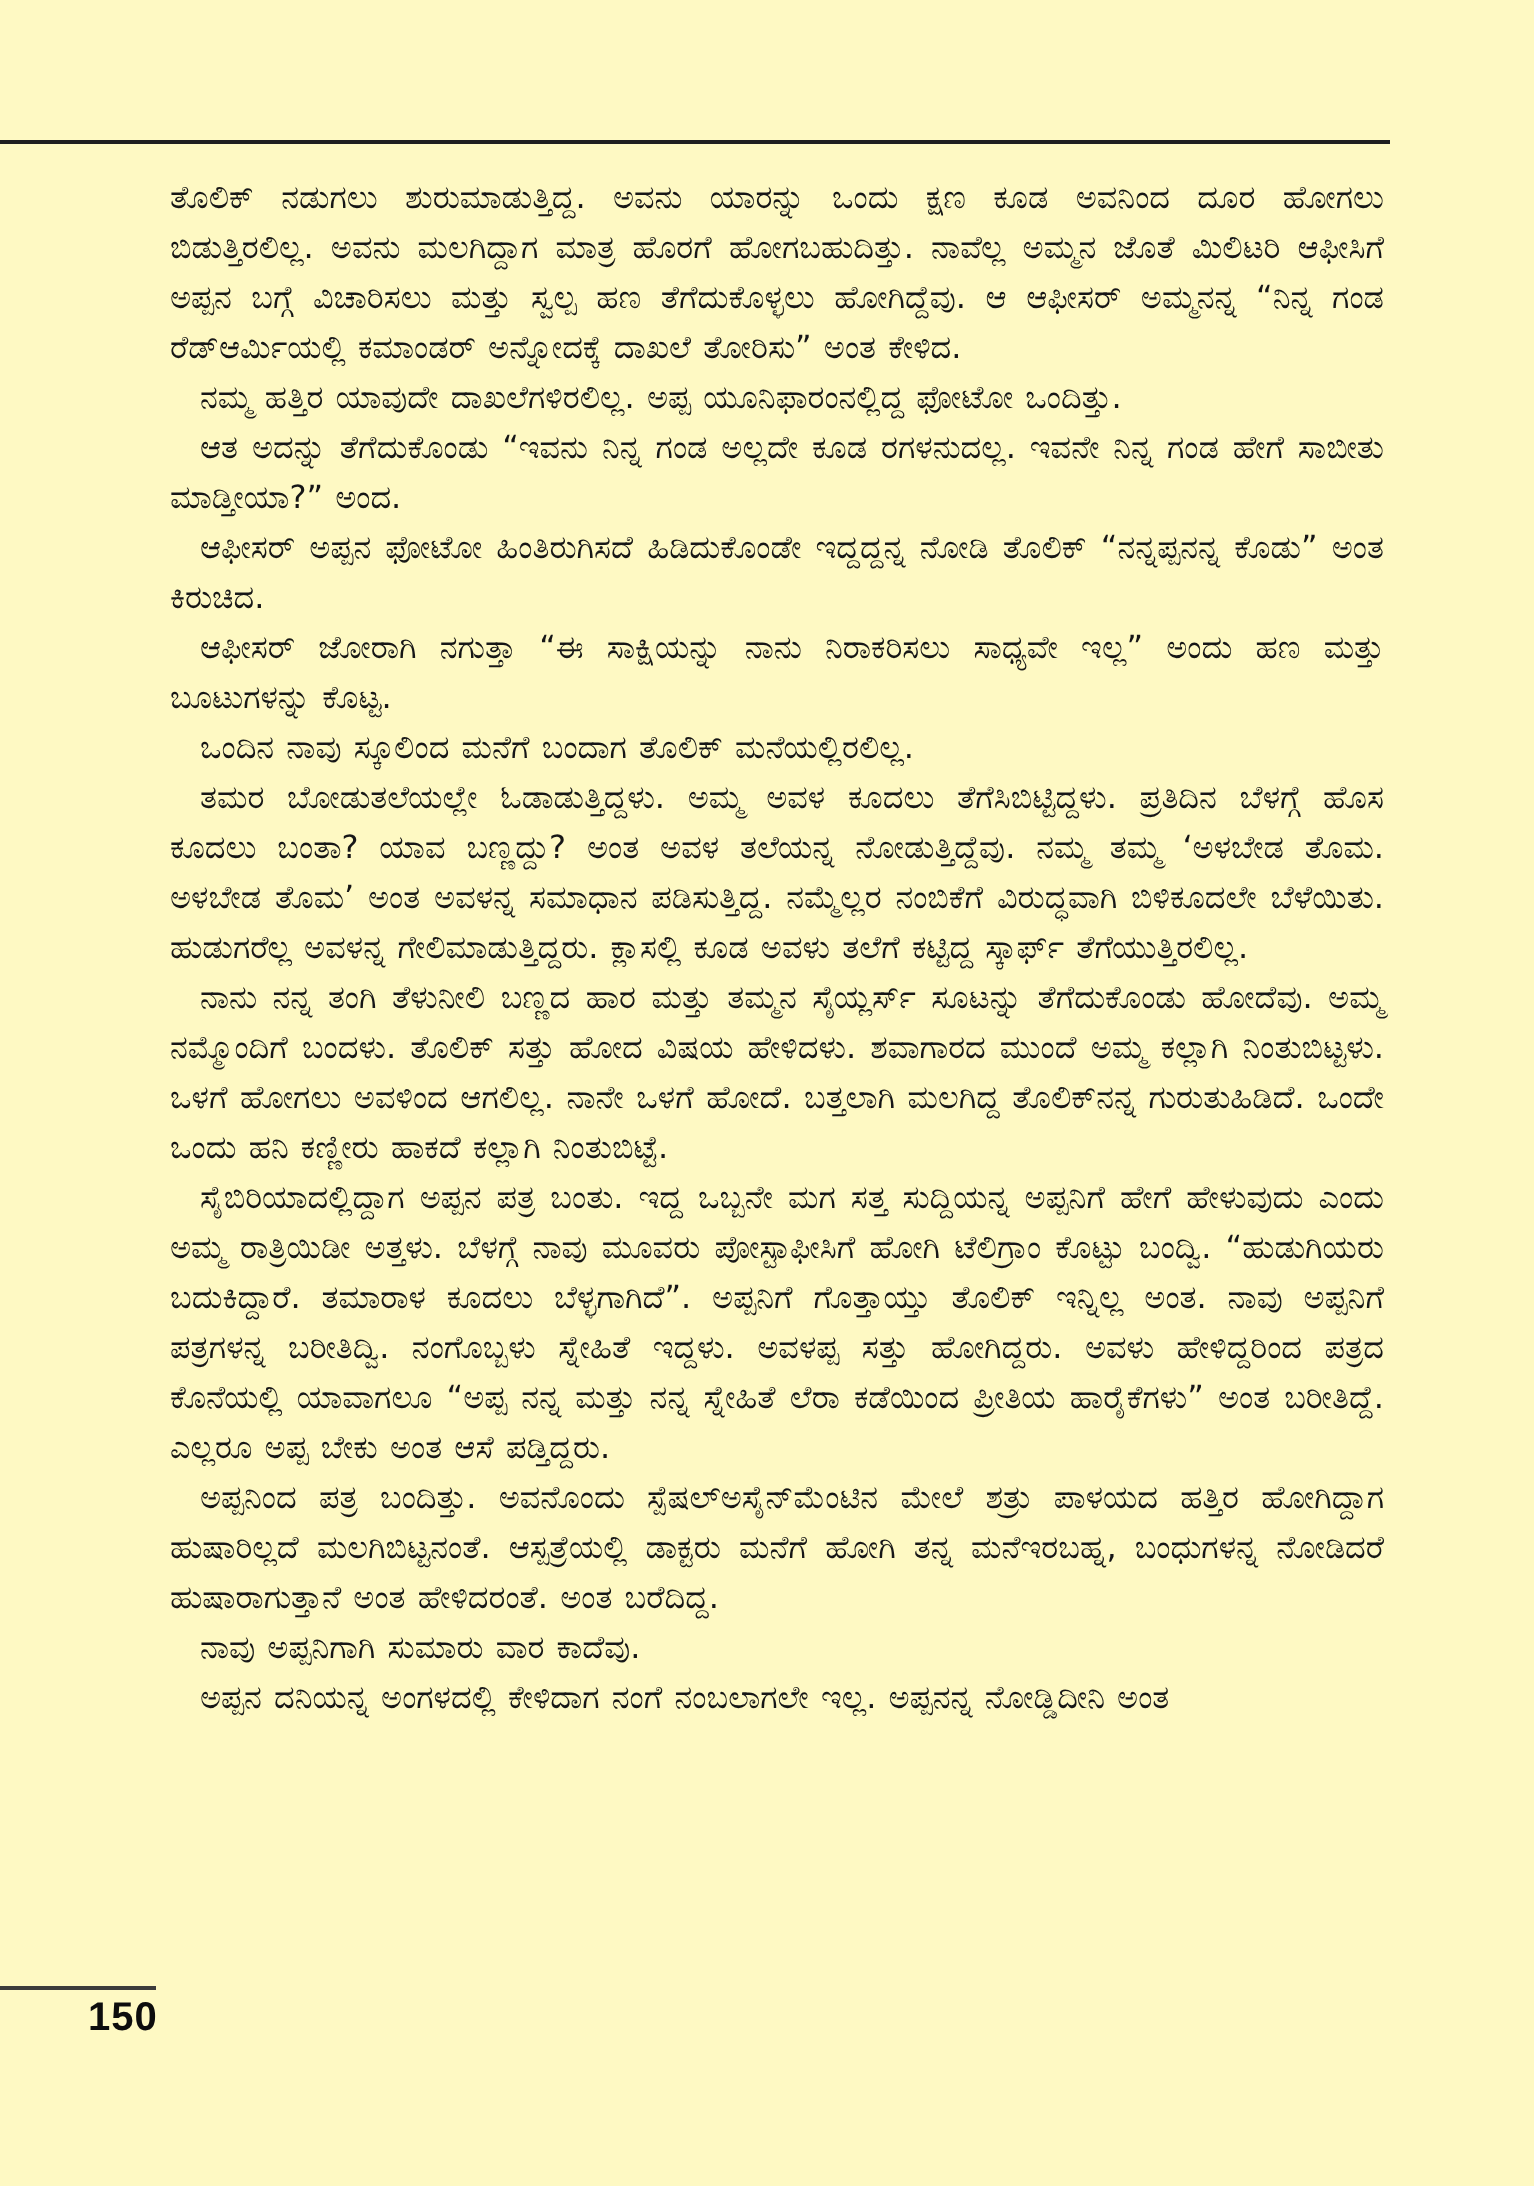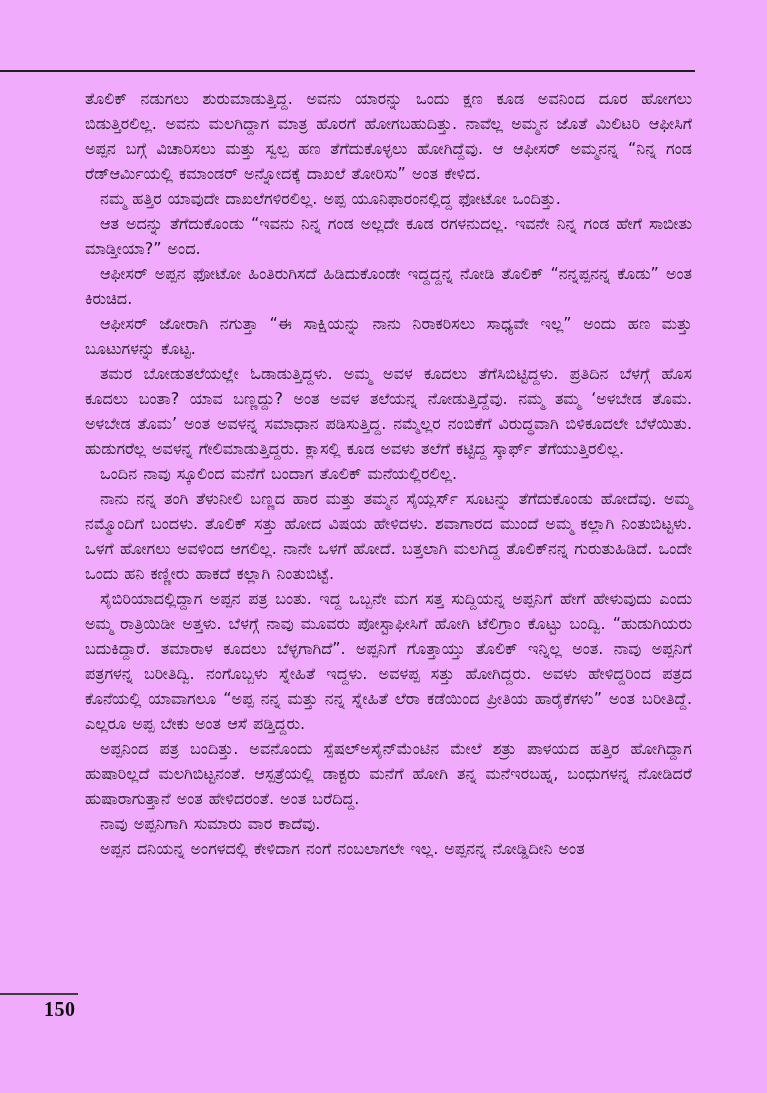--- a/index.html
+++ b/index.html
@@ -4,21 +4,21 @@
 <style>
   html, body {
     margin: 0;
     padding: 0;
     background: #ffffff;
   }
   .sheet {
     position: relative;
     width: 767px;
     height: 1093px;
-    background: #f0abfc;
+    background: #fef9c3;
     overflow: hidden;
     font-family: "DejaVu Sans", sans-serif;
   }
   .top-rule {
     position: absolute;
     left: 0;
     top: 70px;
     width: 695px;
     height: 2px;
     background: #1f1f1f;
@@ -48,41 +48,41 @@
     top: 993px;
     width: 78px;
     height: 2px;
     background: #3c3c3c;
   }
   .page-num {
     position: absolute;
     left: 44px;
     top: 998px;
     width: 40px;
-    font-family: Liberation Serif, serif;
+    font-family: Liberation Sans, sans-serif;
     font-weight: bold;
     font-size: 20px;
     color: #0d0d0d;
     letter-spacing: 0.5px;
   }
 </style>
 </head>
 <body>
 
 <div class="sheet">
   <div class="top-rule"></div>
 
   <div class="text-col">
     <p class="para no-indent">ತೊಲಿಕ್ ನಡುಗಲು ಶುರುಮಾಡುತ್ತಿದ್ದ. ಅವನು ಯಾರನ್ನು ಒಂದು ಕ್ಷಣ ಕೂಡ ಅವನಿಂದ ದೂರ ಹೋಗಲು ಬಿಡುತ್ತಿರಲಿಲ್ಲ. ಅವನು ಮಲಗಿದ್ದಾಗ ಮಾತ್ರ ಹೊರಗೆ ಹೋಗಬಹುದಿತ್ತು. ನಾವೆಲ್ಲ ಅಮ್ಮನ ಜೊತೆ ಮಿಲಿಟರಿ ಆಫೀಸಿಗೆ ಅಪ್ಪನ ಬಗ್ಗೆ ವಿಚಾರಿಸಲು ಮತ್ತು ಸ್ವಲ್ಪ ಹಣ ತೆಗೆದುಕೊಳ್ಳಲು ಹೋಗಿದ್ದೆವು. ಆ ಆಫೀಸರ್ ಅಮ್ಮನನ್ನ “ನಿನ್ನ ಗಂಡ ರೆಡ್‌ಆರ್ಮಿಯಲ್ಲಿ ಕಮಾಂಡರ್ ಅನ್ನೋದಕ್ಕೆ ದಾಖಲೆ ತೋರಿಸು” ಅಂತ ಕೇಳಿದ.</p>
     <p class="para">ನಮ್ಮ ಹತ್ತಿರ ಯಾವುದೇ ದಾಖಲೆಗಳಿರಲಿಲ್ಲ. ಅಪ್ಪ ಯೂನಿಫಾರಂನಲ್ಲಿದ್ದ ಫೋಟೋ ಒಂದಿತ್ತು.</p>
     <p class="para">ಆತ ಅದನ್ನು ತೆಗೆದುಕೊಂಡು “ಇವನು ನಿನ್ನ ಗಂಡ ಅಲ್ಲದೇ ಕೂಡ ರಗಳನುದಲ್ಲ. ಇವನೇ ನಿನ್ನ ಗಂಡ ಹೇಗೆ ಸಾಬೀತು ಮಾಡ್ತೀಯಾ?” ಅಂದ.</p>
     <p class="para">ಆಫೀಸರ್ ಅಪ್ಪನ ಫೋಟೋ ಹಿಂತಿರುಗಿಸದೆ ಹಿಡಿದುಕೊಂಡೇ ಇದ್ದದ್ದನ್ನ ನೋಡಿ ತೊಲಿಕ್ “ನನ್ನಪ್ಪನನ್ನ ಕೊಡು” ಅಂತ ಕಿರುಚಿದ.</p>
     <p class="para">ಆಫೀಸರ್ ಜೋರಾಗಿ ನಗುತ್ತಾ “ಈ ಸಾಕ್ಷಿಯನ್ನು ನಾನು ನಿರಾಕರಿಸಲು ಸಾಧ್ಯವೇ ಇಲ್ಲ” ಅಂದು ಹಣ ಮತ್ತು ಬೂಟುಗಳನ್ನು ಕೊಟ್ಟ.</p>
+    <p class="para">ಒಂದಿನ ನಾವು ಸ್ಕೂಲಿಂದ ಮನೆಗೆ ಬಂದಾಗ ತೊಲಿಕ್ ಮನೆಯಲ್ಲಿರಲಿಲ್ಲ.</p>
     <p class="para">ತಮರ ಬೋಡುತಲೆಯಲ್ಲೇ ಓಡಾಡುತ್ತಿದ್ದಳು. ಅಮ್ಮ ಅವಳ ಕೂದಲು ತೆಗೆಸಿಬಿಟ್ಟಿದ್ದಳು. ಪ್ರತಿದಿನ ಬೆಳಗ್ಗೆ ಹೊಸ ಕೂದಲು ಬಂತಾ? ಯಾವ ಬಣ್ಣದ್ದು? ಅಂತ ಅವಳ ತಲೆಯನ್ನ ನೋಡುತ್ತಿದ್ದೆವು. ನಮ್ಮ ತಮ್ಮ ‘ಅಳಬೇಡ ತೊಮ. ಅಳಬೇಡ ತೊಮ’ ಅಂತ ಅವಳನ್ನ ಸಮಾಧಾನ ಪಡಿಸುತ್ತಿದ್ದ. ನಮ್ಮೆಲ್ಲರ ನಂಬಿಕೆಗೆ ವಿರುದ್ಧವಾಗಿ ಬಿಳಿಕೂದಲೇ ಬೆಳೆಯಿತು. ಹುಡುಗರೆಲ್ಲ ಅವಳನ್ನ ಗೇಲಿಮಾಡುತ್ತಿದ್ದರು. ಕ್ಲಾಸಲ್ಲಿ ಕೂಡ ಅವಳು ತಲೆಗೆ ಕಟ್ಟಿದ್ದ ಸ್ಕಾರ್ಫ್ ತೆಗೆಯುತ್ತಿರಲಿಲ್ಲ.</p>
-    <p class="para">ಒಂದಿನ ನಾವು ಸ್ಕೂಲಿಂದ ಮನೆಗೆ ಬಂದಾಗ ತೊಲಿಕ್ ಮನೆಯಲ್ಲಿರಲಿಲ್ಲ.</p>
     <p class="para">ನಾನು ನನ್ನ ತಂಗಿ ತೆಳುನೀಲಿ ಬಣ್ಣದ ಹಾರ ಮತ್ತು ತಮ್ಮನ ಸೈಯ್ಲರ್ಸ್ ಸೂಟನ್ನು ತೆಗೆದುಕೊಂಡು ಹೋದೆವು. ಅಮ್ಮ ನಮ್ಮೊಂದಿಗೆ ಬಂದಳು. ತೊಲಿಕ್ ಸತ್ತು ಹೋದ ವಿಷಯ ಹೇಳಿದಳು. ಶವಾಗಾರದ ಮುಂದೆ ಅಮ್ಮ ಕಲ್ಲಾಗಿ ನಿಂತುಬಿಟ್ಟಳು. ಒಳಗೆ ಹೋಗಲು ಅವಳಿಂದ ಆಗಲಿಲ್ಲ. ನಾನೇ ಒಳಗೆ ಹೋದೆ. ಬತ್ತಲಾಗಿ ಮಲಗಿದ್ದ ತೊಲಿಕ್‌ನನ್ನ ಗುರುತುಹಿಡಿದೆ. ಒಂದೇ ಒಂದು ಹನಿ ಕಣ್ಣೀರು ಹಾಕದೆ ಕಲ್ಲಾಗಿ ನಿಂತುಬಿಟ್ಟೆ.</p>
     <p class="para">ಸೈಬಿರಿಯಾದಲ್ಲಿದ್ದಾಗ ಅಪ್ಪನ ಪತ್ರ ಬಂತು. ಇದ್ದ ಒಬ್ಬನೇ ಮಗ ಸತ್ತ ಸುದ್ದಿಯನ್ನ ಅಪ್ಪನಿಗೆ ಹೇಗೆ ಹೇಳುವುದು ಎಂದು ಅಮ್ಮ ರಾತ್ರಿಯಿಡೀ ಅತ್ತಳು. ಬೆಳಗ್ಗೆ ನಾವು ಮೂವರು ಪೋಸ್ಟಾಫೀಸಿಗೆ ಹೋಗಿ ಟೆಲಿಗ್ರಾಂ ಕೊಟ್ಟು ಬಂದ್ವಿ. “ಹುಡುಗಿಯರು ಬದುಕಿದ್ದಾರೆ. ತಮಾರಾಳ ಕೂದಲು ಬೆಳ್ಳಗಾಗಿದೆ”. ಅಪ್ಪನಿಗೆ ಗೊತ್ತಾಯ್ತು ತೊಲಿಕ್ ಇನ್ನಿಲ್ಲ ಅಂತ. ನಾವು ಅಪ್ಪನಿಗೆ ಪತ್ರಗಳನ್ನ ಬರೀತಿದ್ವಿ. ನಂಗೊಬ್ಬಳು ಸ್ನೇಹಿತೆ ಇದ್ದಳು. ಅವಳಪ್ಪ ಸತ್ತು ಹೋಗಿದ್ದರು. ಅವಳು ಹೇಳಿದ್ದರಿಂದ ಪತ್ರದ ಕೊನೆಯಲ್ಲಿ ಯಾವಾಗಲೂ “ಅಪ್ಪ ನನ್ನ ಮತ್ತು ನನ್ನ ಸ್ನೇಹಿತೆ ಲೆರಾ ಕಡೆಯಿಂದ ಪ್ರೀತಿಯ ಹಾರೈಕೆಗಳು” ಅಂತ ಬರೀತಿದ್ದೆ. ಎಲ್ಲರೂ ಅಪ್ಪ ಬೇಕು ಅಂತ ಆಸೆ ಪಡ್ತಿದ್ದರು.</p>
     <p class="para">ಅಪ್ಪನಿಂದ ಪತ್ರ ಬಂದಿತ್ತು. ಅವನೊಂದು ಸ್ಪೆಷಲ್‌ಅಸೈನ್‌ಮೆಂಟಿನ ಮೇಲೆ ಶತ್ರು ಪಾಳಯದ ಹತ್ತಿರ ಹೋಗಿದ್ದಾಗ ಹುಷಾರಿಲ್ಲದೆ ಮಲಗಿಬಿಟ್ಟನಂತೆ. ಆಸ್ಪತ್ರೆಯಲ್ಲಿ ಡಾಕ್ಟರು ಮನೆಗೆ ಹೋಗಿ ತನ್ನ ಮನೆಇರಬಹ್ನ, ಬಂಧುಗಳನ್ನ ನೋಡಿದರೆ ಹುಷಾರಾಗುತ್ತಾನೆ ಅಂತ ಹೇಳಿದರಂತೆ. ಅಂತ ಬರೆದಿದ್ದ.</p>
     <p class="para">ನಾವು ಅಪ್ಪನಿಗಾಗಿ ಸುಮಾರು ವಾರ ಕಾದೆವು.</p>
     <p class="para">ಅಪ್ಪನ ದನಿಯನ್ನ ಅಂಗಳದಲ್ಲಿ ಕೇಳಿದಾಗ ನಂಗೆ ನಂಬಲಾಗಲೇ ಇಲ್ಲ. ಅಪ್ಪನನ್ನ ನೋಡ್ಡಿದೀನಿ ಅಂತ</p>
   </div>
 
   <div class="footer-rule"></div>
   <div class="page-num">150</div>
 </div>

